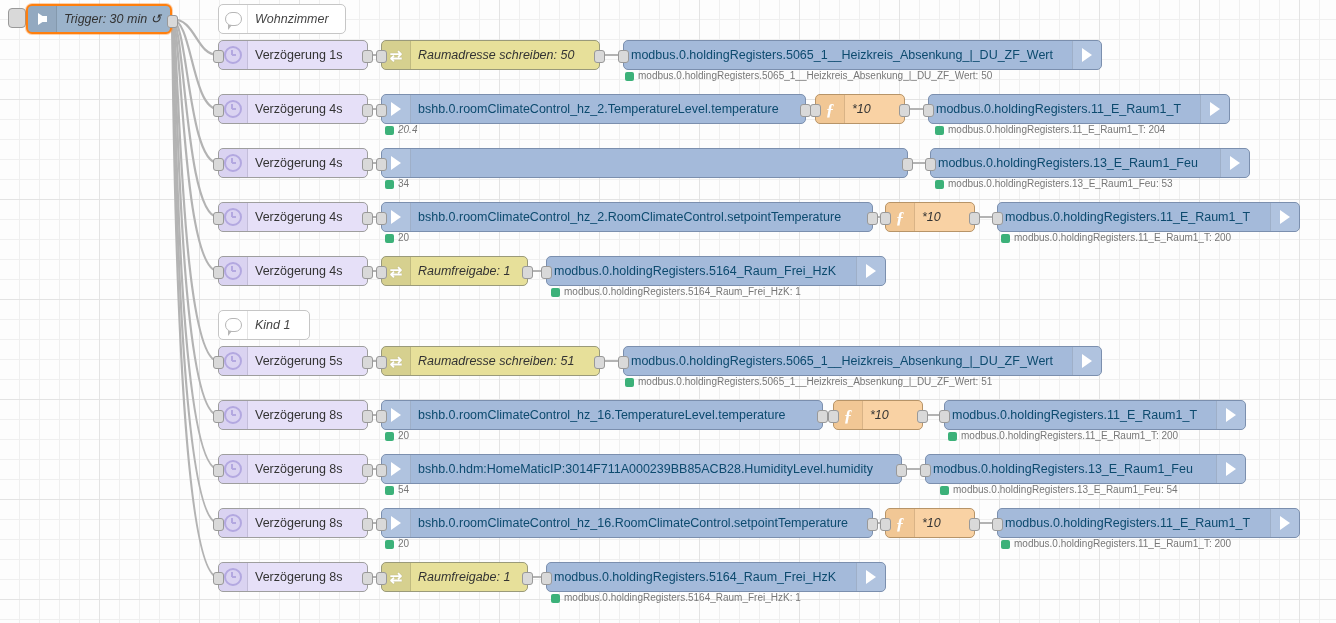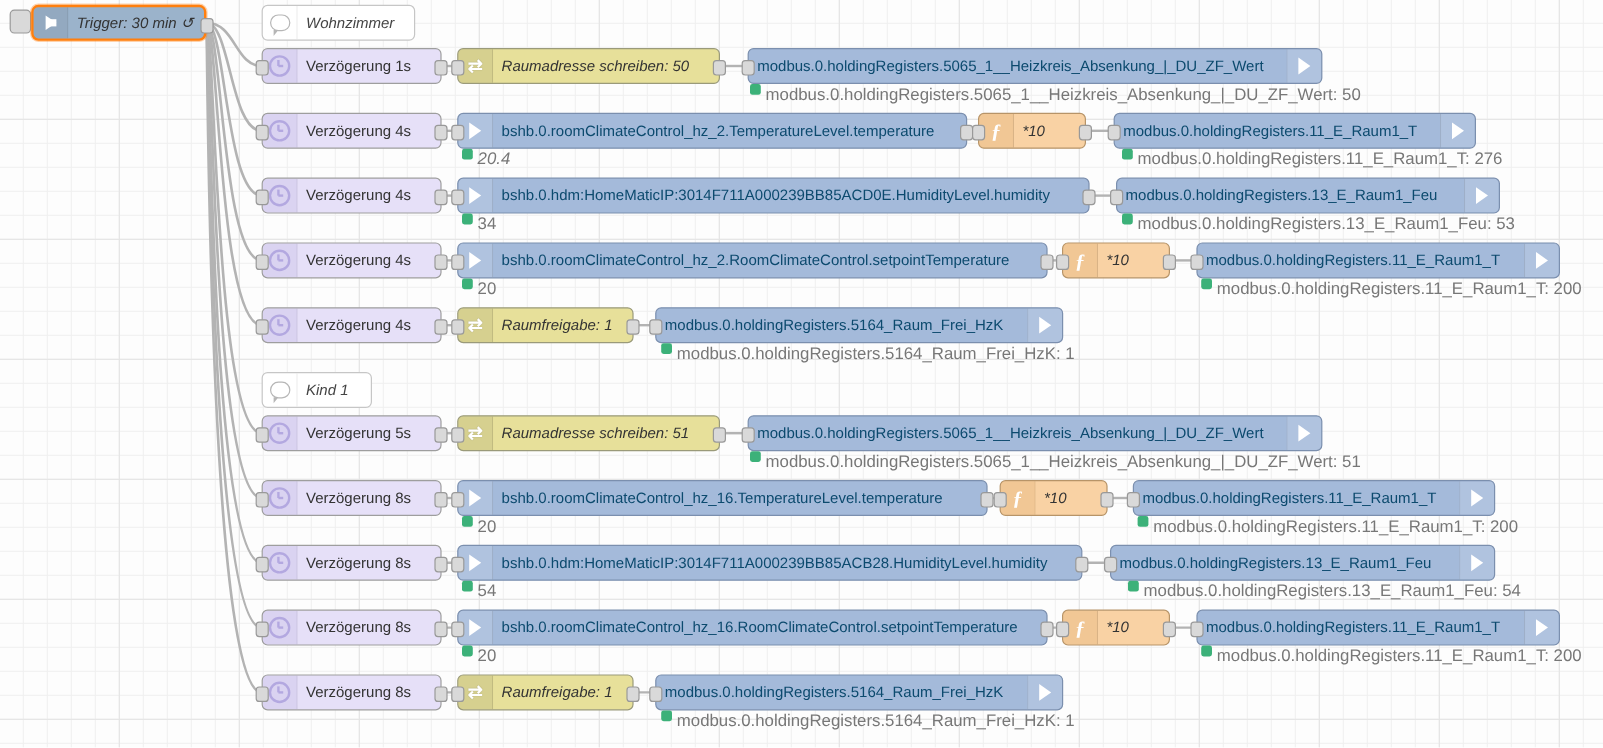--- a/index.html
+++ b/index.html
@@ -70,22 +70,22 @@
   .n-io{background:#a4bada;border-color:#7b8fae;}
   .n-io .icon-box{background:rgba(255,255,255,0.14);}
   .n-io .lbl{color:#0c4a6e;}
   .n-comment{background:#fff;border-color:#c6c6c6;}
   .n-comment .lbl{font-style:italic;color:#444;}
   .n-comment .icon-box{background:transparent;border-right:1px solid #e4e4e4;}
   .italic .lbl{font-style:italic;}
 
   
   .status{
-    position:absolute;display:flex;align-items:flex-start;gap:4px;
-    font-size:14px;color:#777;white-space:nowrap;
+    position:absolute;display:flex;align-items:flex-end;gap:4px;
+    font-size:10px;color:#777;white-space:nowrap;
   }
   .status .dot{
     width:9px;height:9px;border-radius:2px;background:#3cb179;
     display:inline-block;flex:0 0 9px;
   }
 
   
   .gl{display:block;}
   .gl-arrow{
     width:0;height:0;border-left:9px solid #fff;
@@ -268,36 +268,35 @@
   </div>
   <div class="node n-io" style="left:928px;top:94px;width:302px;">
     <div class="lbl">modbus.0.holdingRegisters.11_E_Raum1_T</div>
     <div class="icon-box right">
         <span class="gl gl-tri-white"></span>
       </div>
     <div class="port in"></div>
   </div>
   <div class="status" style="left:935px;top:124px;">
     <span class="dot"></span>
-    <span>modbus.0.holdingRegisters.11_E_Raum1_T: 276</span>
+    <span>modbus.0.holdingRegisters.11_E_Raum1_T: 204</span>
   </div>
 
   <div class="node n-delay" style="left:218px;top:148px;width:150px;">
     <div class="icon-box">
         <span class="gl gl-clock"></span>
       </div>
     <div class="lbl">Verzögerung 4s</div>
     <div class="port in"></div>
     <div class="port out"></div>
   </div>
   <div class="node n-io" style="left:381px;top:148px;width:527px;">
     <div class="icon-box">
         <span class="gl gl-tri-white"></span>
       </div>
-    <div class="lbl">bshb.0.hdm:HomeMaticIP:3014F711A000239BB85ACD0E.HumidityLevel.humidity</div>
     <div class="port in"></div>
     <div class="port out"></div>
   </div>
   <div class="status" style="left:385px;top:178px;">
     <span class="dot"></span>
     <span>34</span>
   </div>
   <div class="node n-io" style="left:930px;top:148px;width:320px;">
     <div class="lbl">modbus.0.holdingRegisters.13_E_Raum1_Feu</div>
     <div class="icon-box right">

